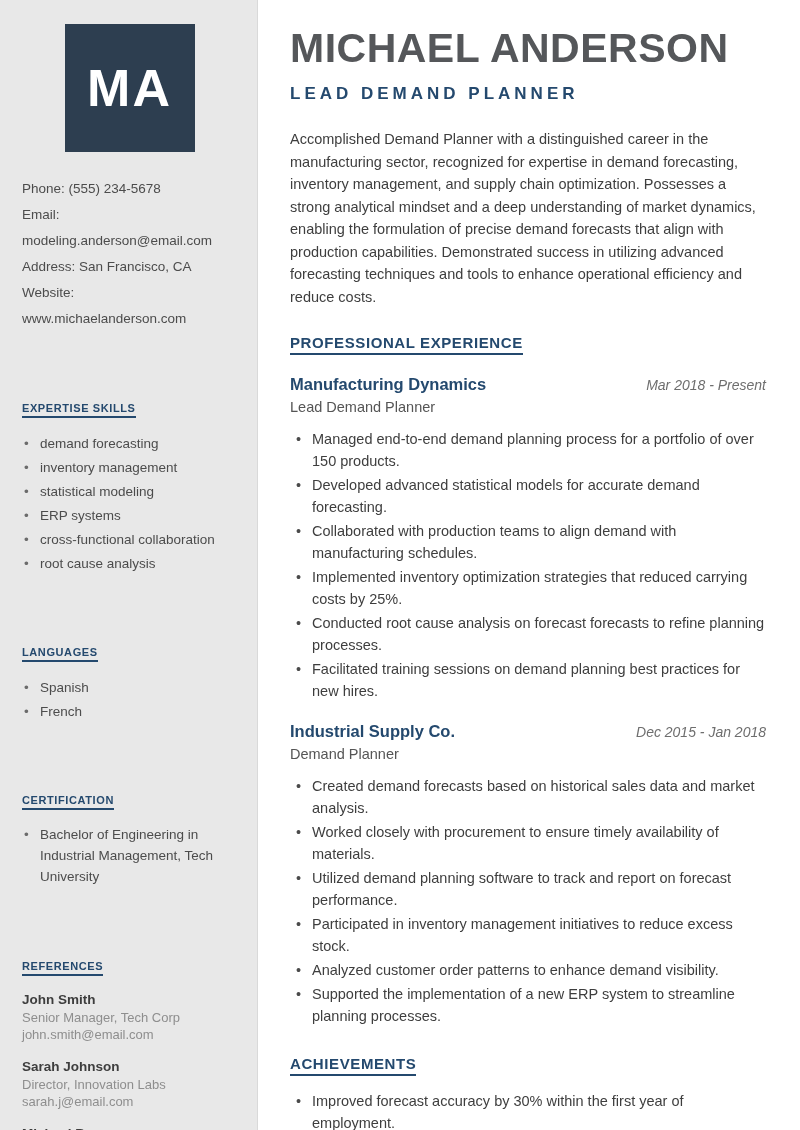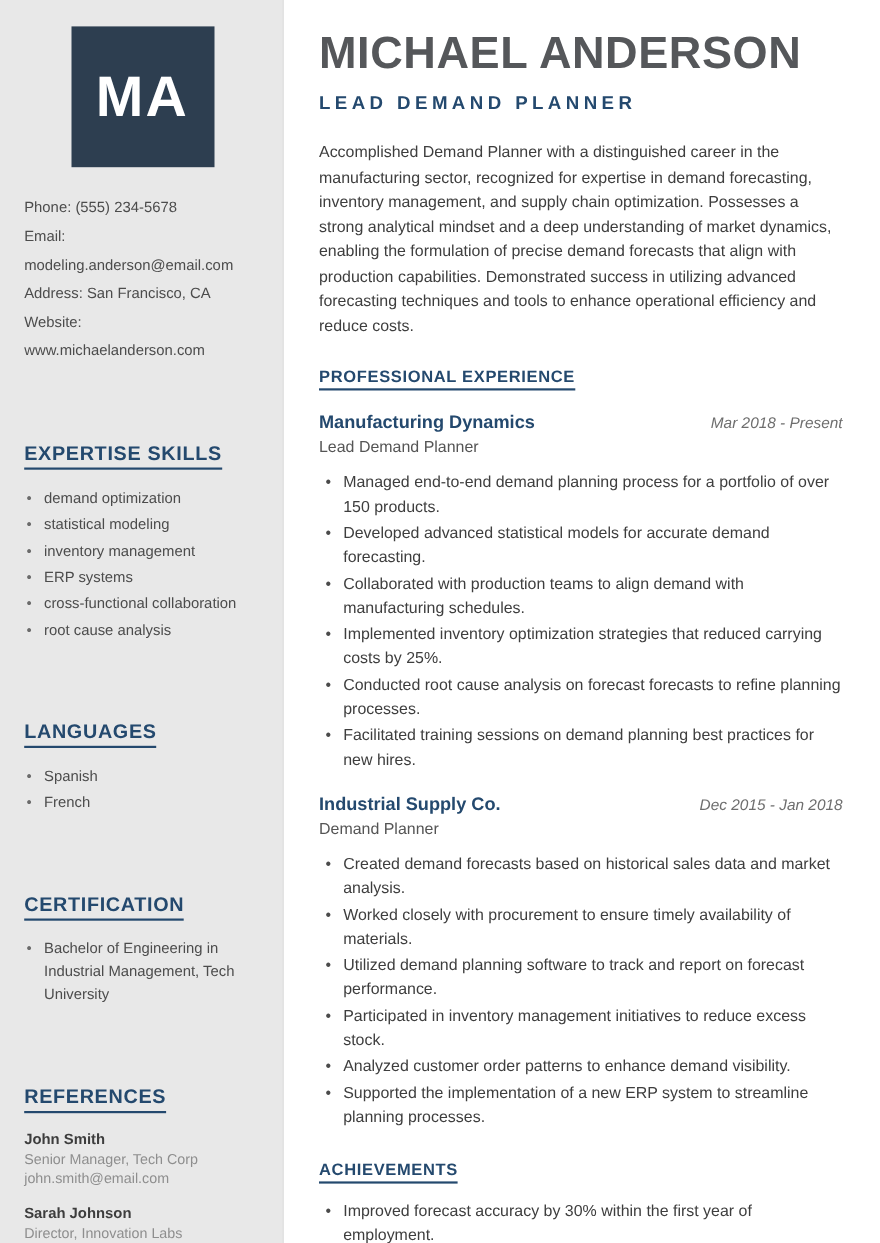--- a/index.html
+++ b/index.html
@@ -44,21 +44,21 @@
   }
   .contact { list-style: none; margin-top: 24px; }
   .contact li {
     font-size: 13.5px;
     color: var(--sidebar-text, #4c4c4c);
     line-height: 26px;
   }
   .side-heading {
     display: inline-block;
     color: var(--accent, #24496e);
-    font-size: 18px;
+    font-size: 11px;
     font-weight: bold;
     letter-spacing: 0.6px;
     border-bottom: 2px solid var(--accent, #24496e);
     padding-bottom: 2px;
     margin-top: 40px;
   }
   .side-section { margin-top: 30px; }
   .side-list { list-style: none; margin-top: 14px; }
   .side-list li {
     position: relative;
@@ -182,25 +182,25 @@
 
         <li>Address: San Francisco, CA</li>
 
         <li>Website: www.michaelanderson.com</li>
       </ul>
 
     <section class="side-section">
       <span class="side-heading">EXPERTISE SKILLS</span>
       <ul class="side-list">
 
-          <li>demand optimization</li>
+          <li>demand forecasting</li>
+
+          <li>inventory management</li>
 
           <li>statistical modeling</li>
-
-          <li>inventory management</li>
 
           <li>ERP systems</li>
 
           <li>cross-functional collaboration</li>
 
           <li>root cause analysis</li>
         </ul>
     </section>
 
     <section class="side-section">

